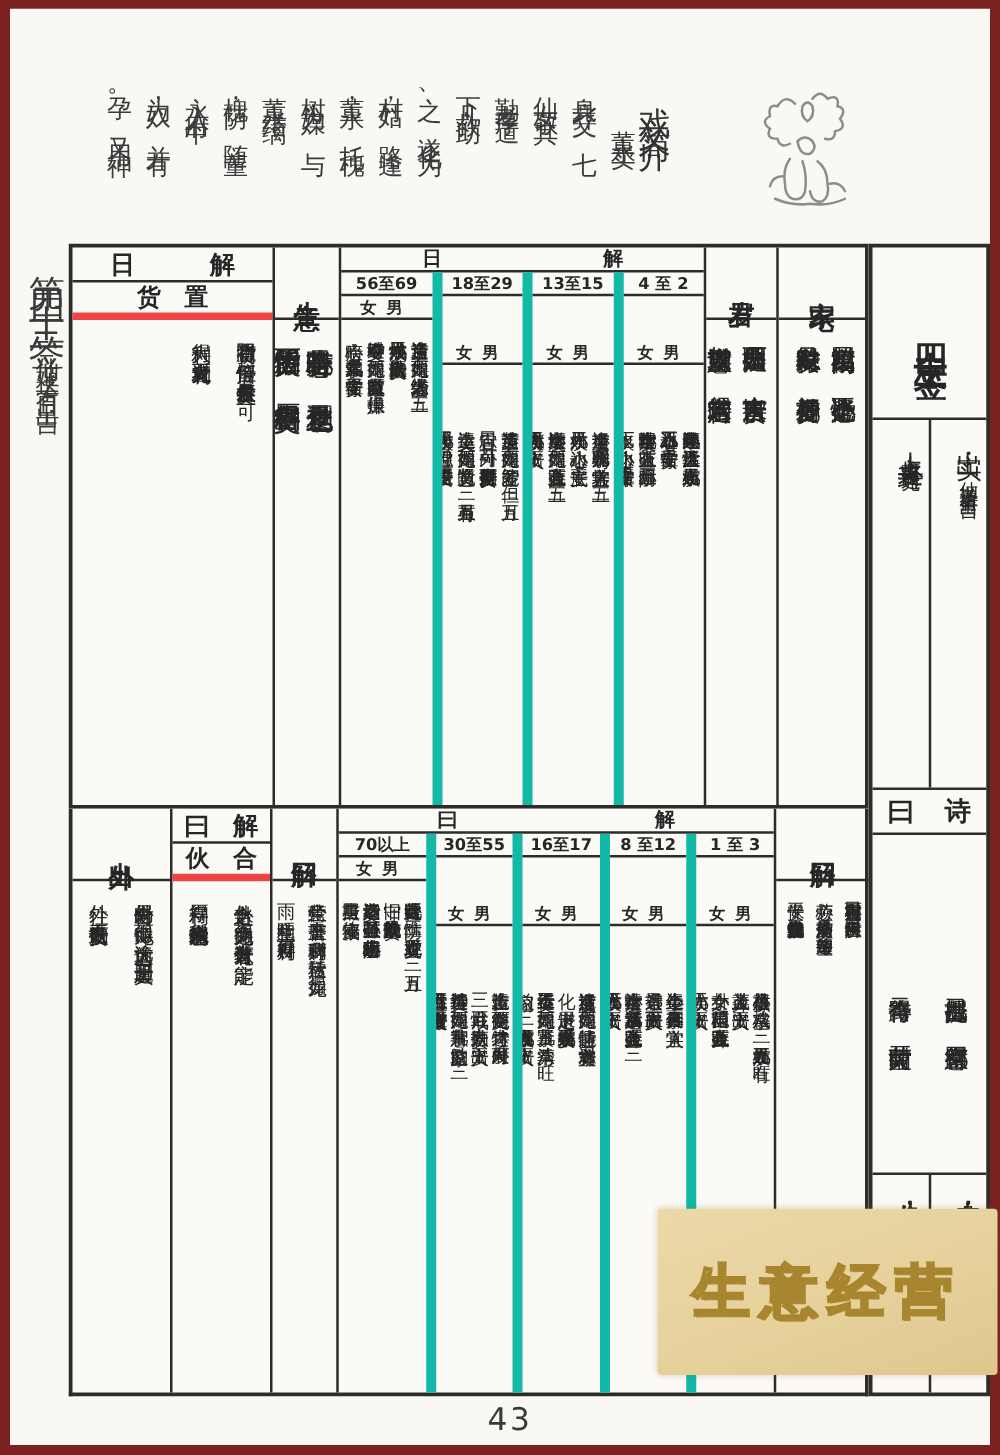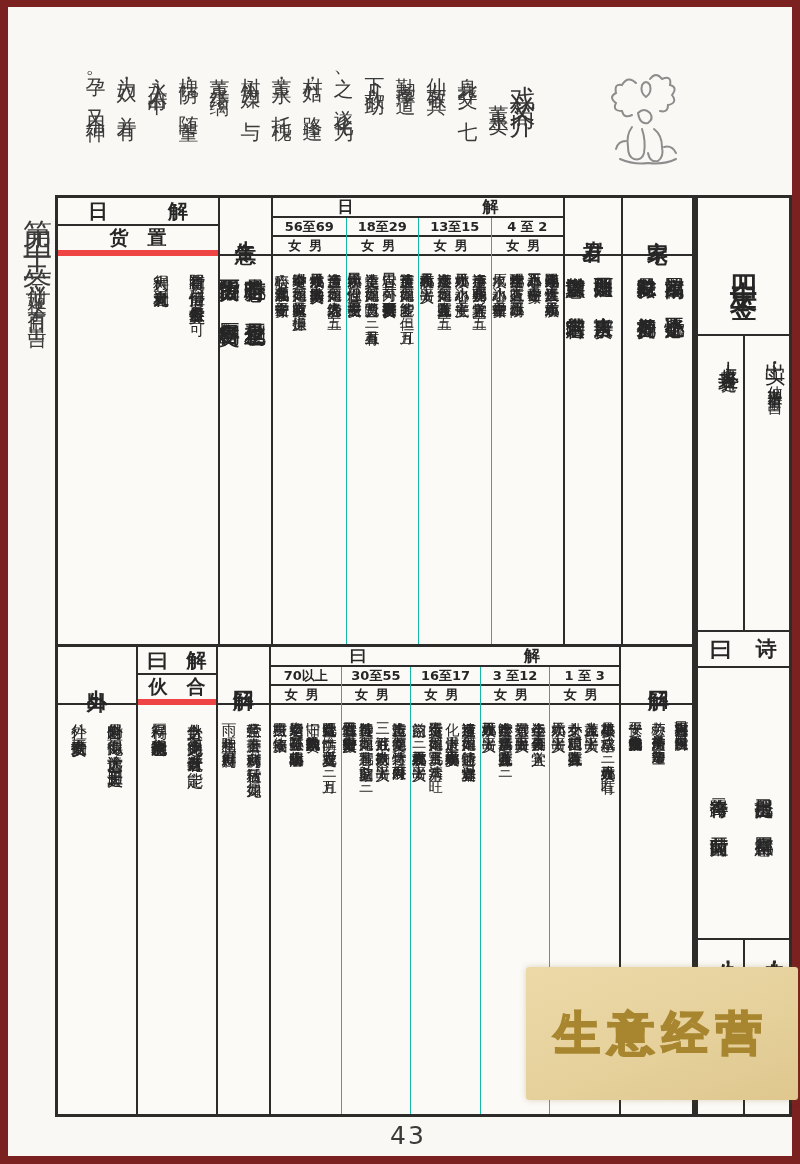--- a/index.html
+++ b/index.html
@@ -30,21 +30,21 @@
   .bl { border-left:2px solid #2e2c2a; }
   .mhdr { display:flex; justify-content:space-around; align-items:center; font-size:20px; font-weight:bold; border-bottom:2px solid #2e2c2a; }
   .mhdr.h28 { height:28px; } .mhdr.h20 { height:20px; font-size:16px; }
   .pair { display:flex; flex:1; }
   .subcol { flex:1; display:flex; flex-direction:column; }
   .subcol + .subcol { border-left:2px solid #2e2c2a; }
   .chdr { height:30px; display:flex; align-items:center; justify-content:center; font-size:19px; font-weight:bold; border-bottom:6px solid #ef4444; }
   .vhdr { height:58px; display:flex; align-items:center; justify-content:center; writing-mode:vertical-rl; font-size:21px; font-weight:bold; letter-spacing:2px; border-bottom:2px solid #2e2c2a; }
   .agerow { display:flex; flex:1; }
   .agecol { display:flex; flex-direction:column; }
-  .agecol + .agecol { border-left:1px solid #14b8a6; }
+  .agecol + .agecol { border-left:8px solid #14b8a6;gap:36px; }
   .range { height:19px; display:flex; align-items:center; justify-content:center; font-size:13px; font-weight:bold; border-bottom:2px solid #2e2c2a; }
   .mf { height:19px; display:flex; align-items:center; justify-content:center; font-size:13px; font-weight:bold; border-bottom:2px solid #2e2c2a; letter-spacing:8px; }
   .vbody { flex:1; writing-mode:vertical-rl; white-space:pre; padding:6px 3px; overflow:hidden; }
   .fz16 { font-size:16px; line-height:36px; }
   .fz15 { font-size:15px; line-height:25px; }
   .fz22 { font-size:22px; line-height:26px; }
   .fz21 { font-size:20px; line-height:28px; }
   .age1 { font-size:14.5px; line-height:17.5px; }
   .age2 { font-size:14.5px; line-height:16.5px; }
   .jieR { font-size:14px; line-height:23px; }
@@ -234,21 +234,21 @@
             </div>
             <div class="agecol" style="width:20%">
               <div class="range">16至17</div>
               <div class="mf">女男</div>
               <div class="vbody age2">祥造运度亨通　如龙得雨　通能特达　宜培养温习文
 化　定卜进展　虽有小疾无妨平安
 玉造行运交泰　如龙得雨　凡事贤玉　八字清秀　旺
 益家门　三　五月有小皮疾无妨　出入平安</div>
             </div>
             <div class="agecol" style="width:20%">
-              <div class="range">3 至12</div>
+              <div class="range">8 至12</div>
               <div class="mf">女男</div>
               <div class="vbody age2">小童今年上运　各事伶俐天真　宜入学
 远景有望　而且出入平安
 小女运度叶吉　凡事精通活泼　有旺益上人并茂　三
 五月小疾无妨　出入平安</div>
             </div>
             <div class="agecol" style="width:20%">
               <div class="range">1 至 3</div>
               <div class="mf">女男</div>
               <div class="vbody age2">小孩根基足养　八字成格　三　五月小疾无妨　有旺

